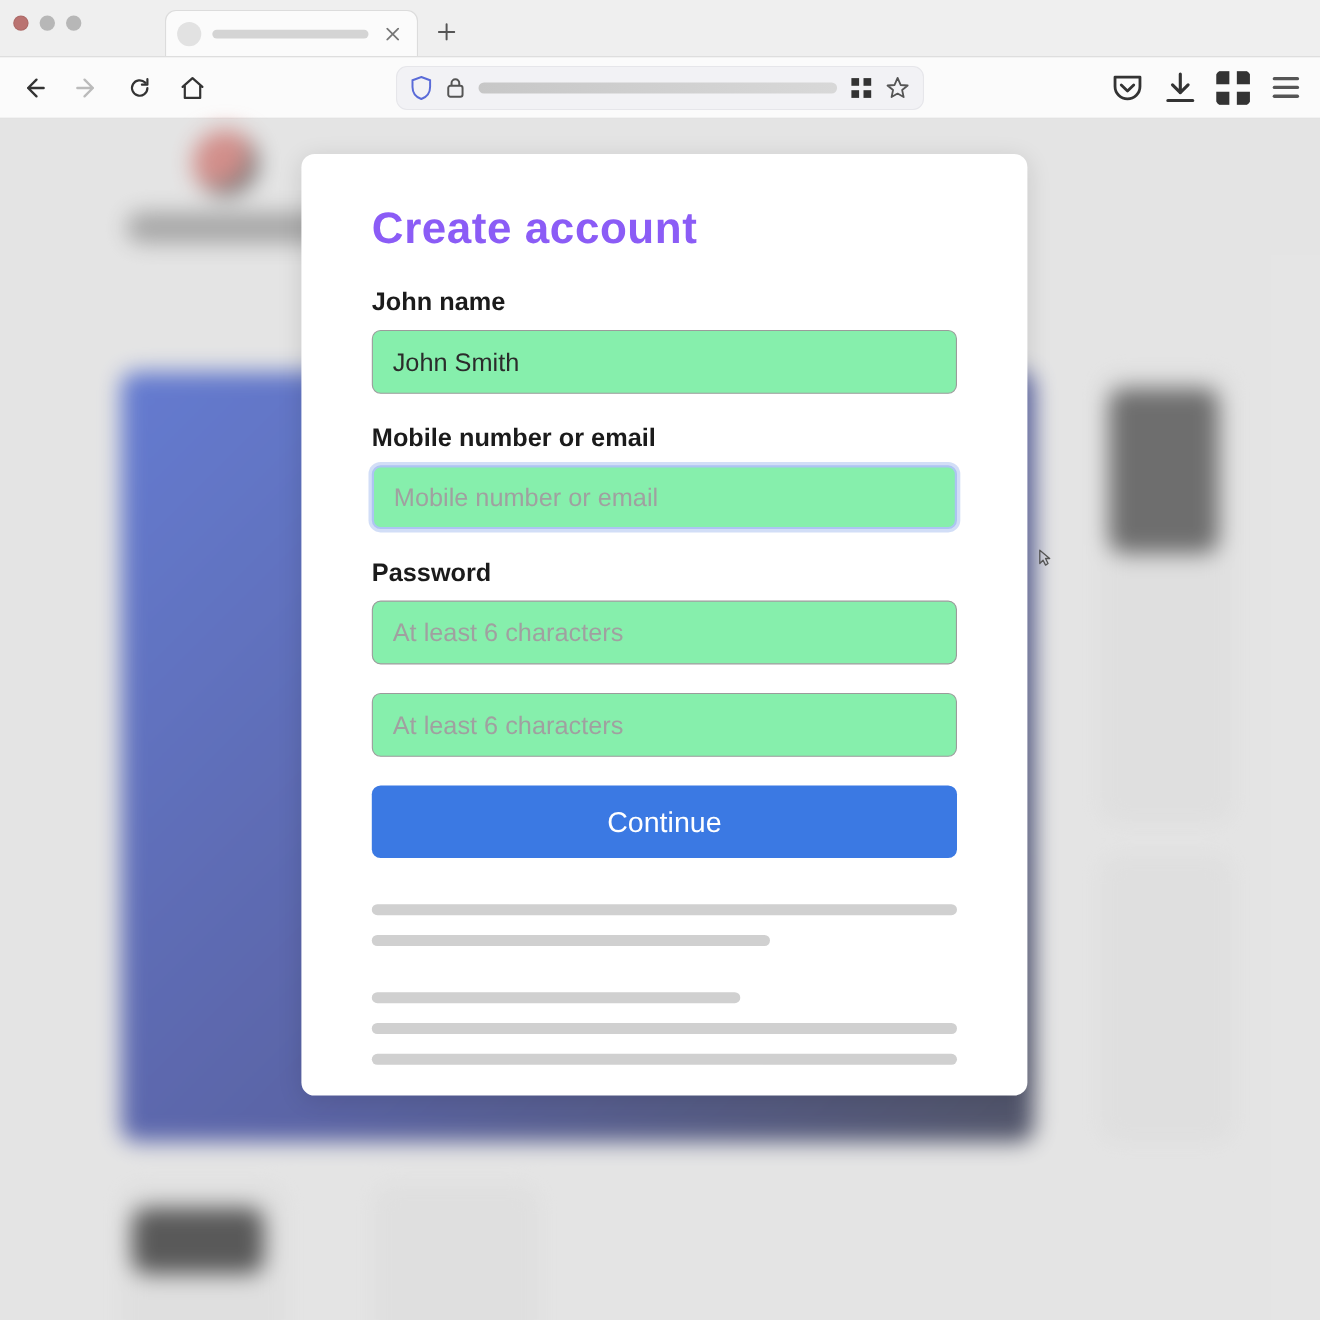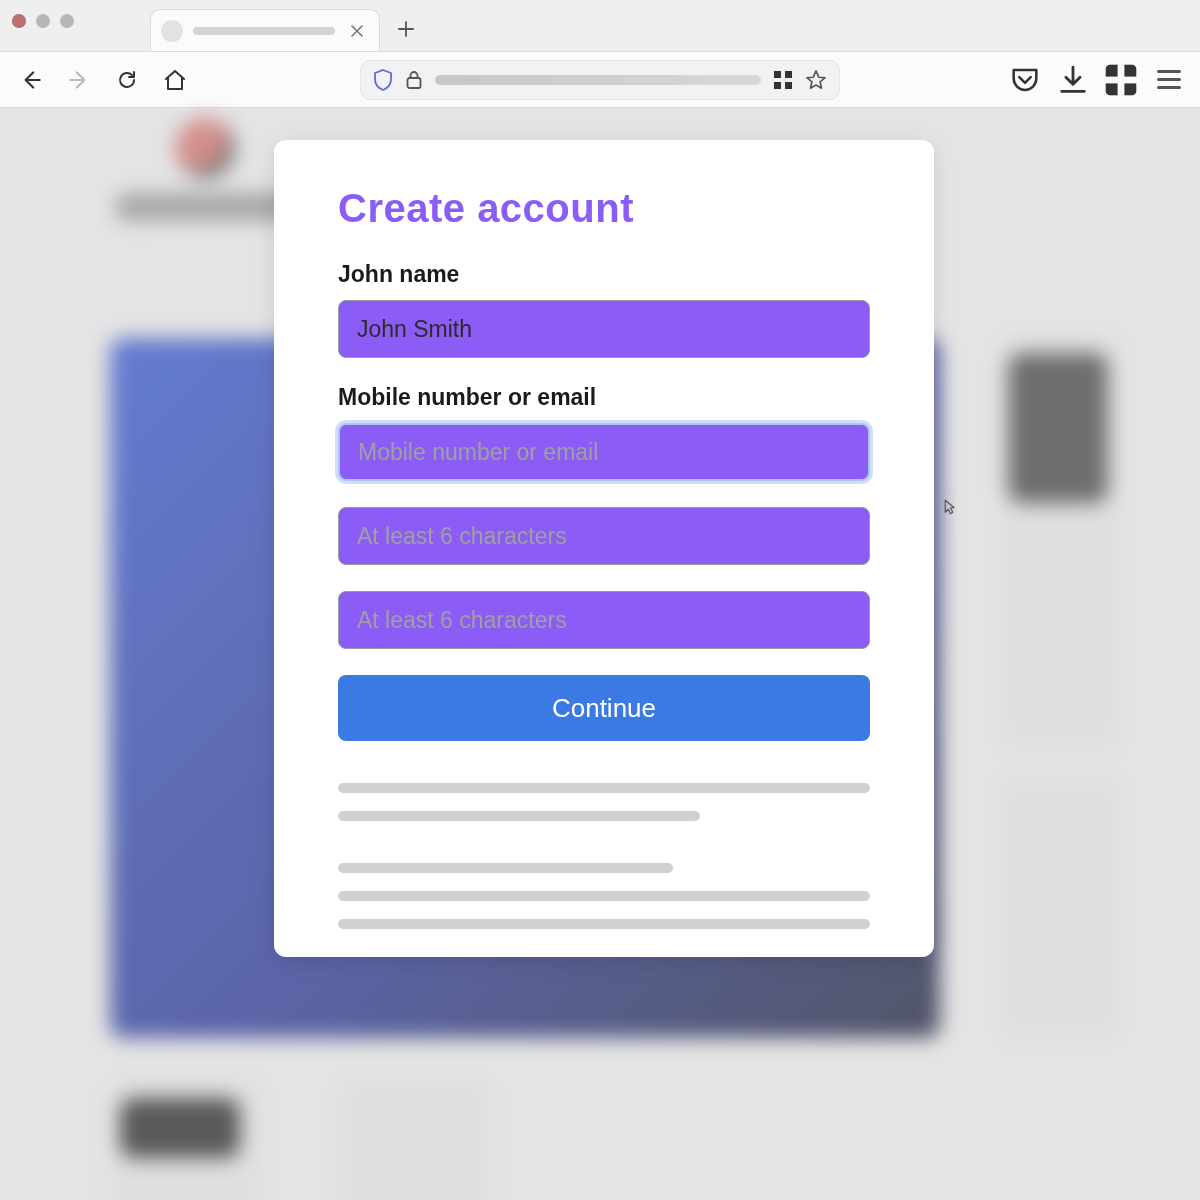--- a/index.html
+++ b/index.html
@@ -59,21 +59,21 @@
   .b-foot1 { left:110px; top:970px; width:150px; height:150px; background:#e6e6e6; }
   .b-foot1b{ left:120px; top:990px; width:120px; height:60px; background:#1a1a1a; }
   .b-foot2 { left:340px; top:970px; width:150px; height:150px; background:#e6e6e6; }
   .overlay-gray { position:absolute; inset:0; background:rgba(210,210,210,0.35); }
 
   
   .card { position:absolute; left:274px; top:32px; width:660px; background:var(--card-bg); border-radius:12px; box-shadow:0 4px 22px rgba(0,0,0,0.12); padding:46px 64px 28px 64px; }
   h1.heading { margin:0 0 30px 0; font-size:40px; font-weight:600; color:#8b5cf6; letter-spacing:0.5px; }
   .field-group { margin-bottom:26px; }
   .label { display:block; font-size:23px; font-weight:600; color:#1b1b1b; margin-bottom:12px; }
-  .text-input { width:100%; height:58px; border:1px solid var(--input-border); border-radius:8px; font-size:23px; padding:0 18px; color:#2b2b2b; background:#8b5cf6; outline:none; }
+  .text-input { width:100%; height:58px; border:1px solid var(--input-border); border-radius:8px; font-size:23px; padding:0 18px; color:#2b2b2b; background:#86efac; outline:none; }
   .text-input::placeholder { color:var(--placeholder); }
   .text-input.focused { border:2px solid #adc4f2; box-shadow:0 0 0 3px rgba(74,124,225,0.25); }
   .primary-btn { display:block; width:100%; height:66px; margin-top:18px; border:none; border-radius:8px; background:var(--btn-blue); color:var(--btn-blue-text); font-size:26px; font-weight:500; cursor:pointer; }
   .skeleton-block { margin-top:42px; }
   .skeleton-line { height:10px; border-radius:5px; background:var(--skeleton); margin-bottom:18px; }
   .skeleton-line.w63 { width:63%; }
   .skeleton-line.w100 { width:100%; }
   .skeleton-line.w68 { width:68%; }
   .skeleton-gap { height:24px; }
 
@@ -199,20 +199,21 @@
       <label class="label">John name</label>
       <input class="text-input" type="text" value="John Smith" style="">
     </div>
 
     <div class="field-group">
       <label class="label">Mobile number or email</label>
       <input class="text-input focused" type="text" placeholder="Mobile number or email" style="">
     </div>
 
     <div class="field-group">
+      <label class="label">Password</label>
       <input class="text-input" type="password" placeholder="At least 6 characters" style="">
     </div>
 
     <div class="field-group">
       <input class="text-input" type="password" placeholder="At least 6 characters" style="">
     </div>
 
     <button class="primary-btn">Continue</button>
 
     <div class="skeleton-block">

